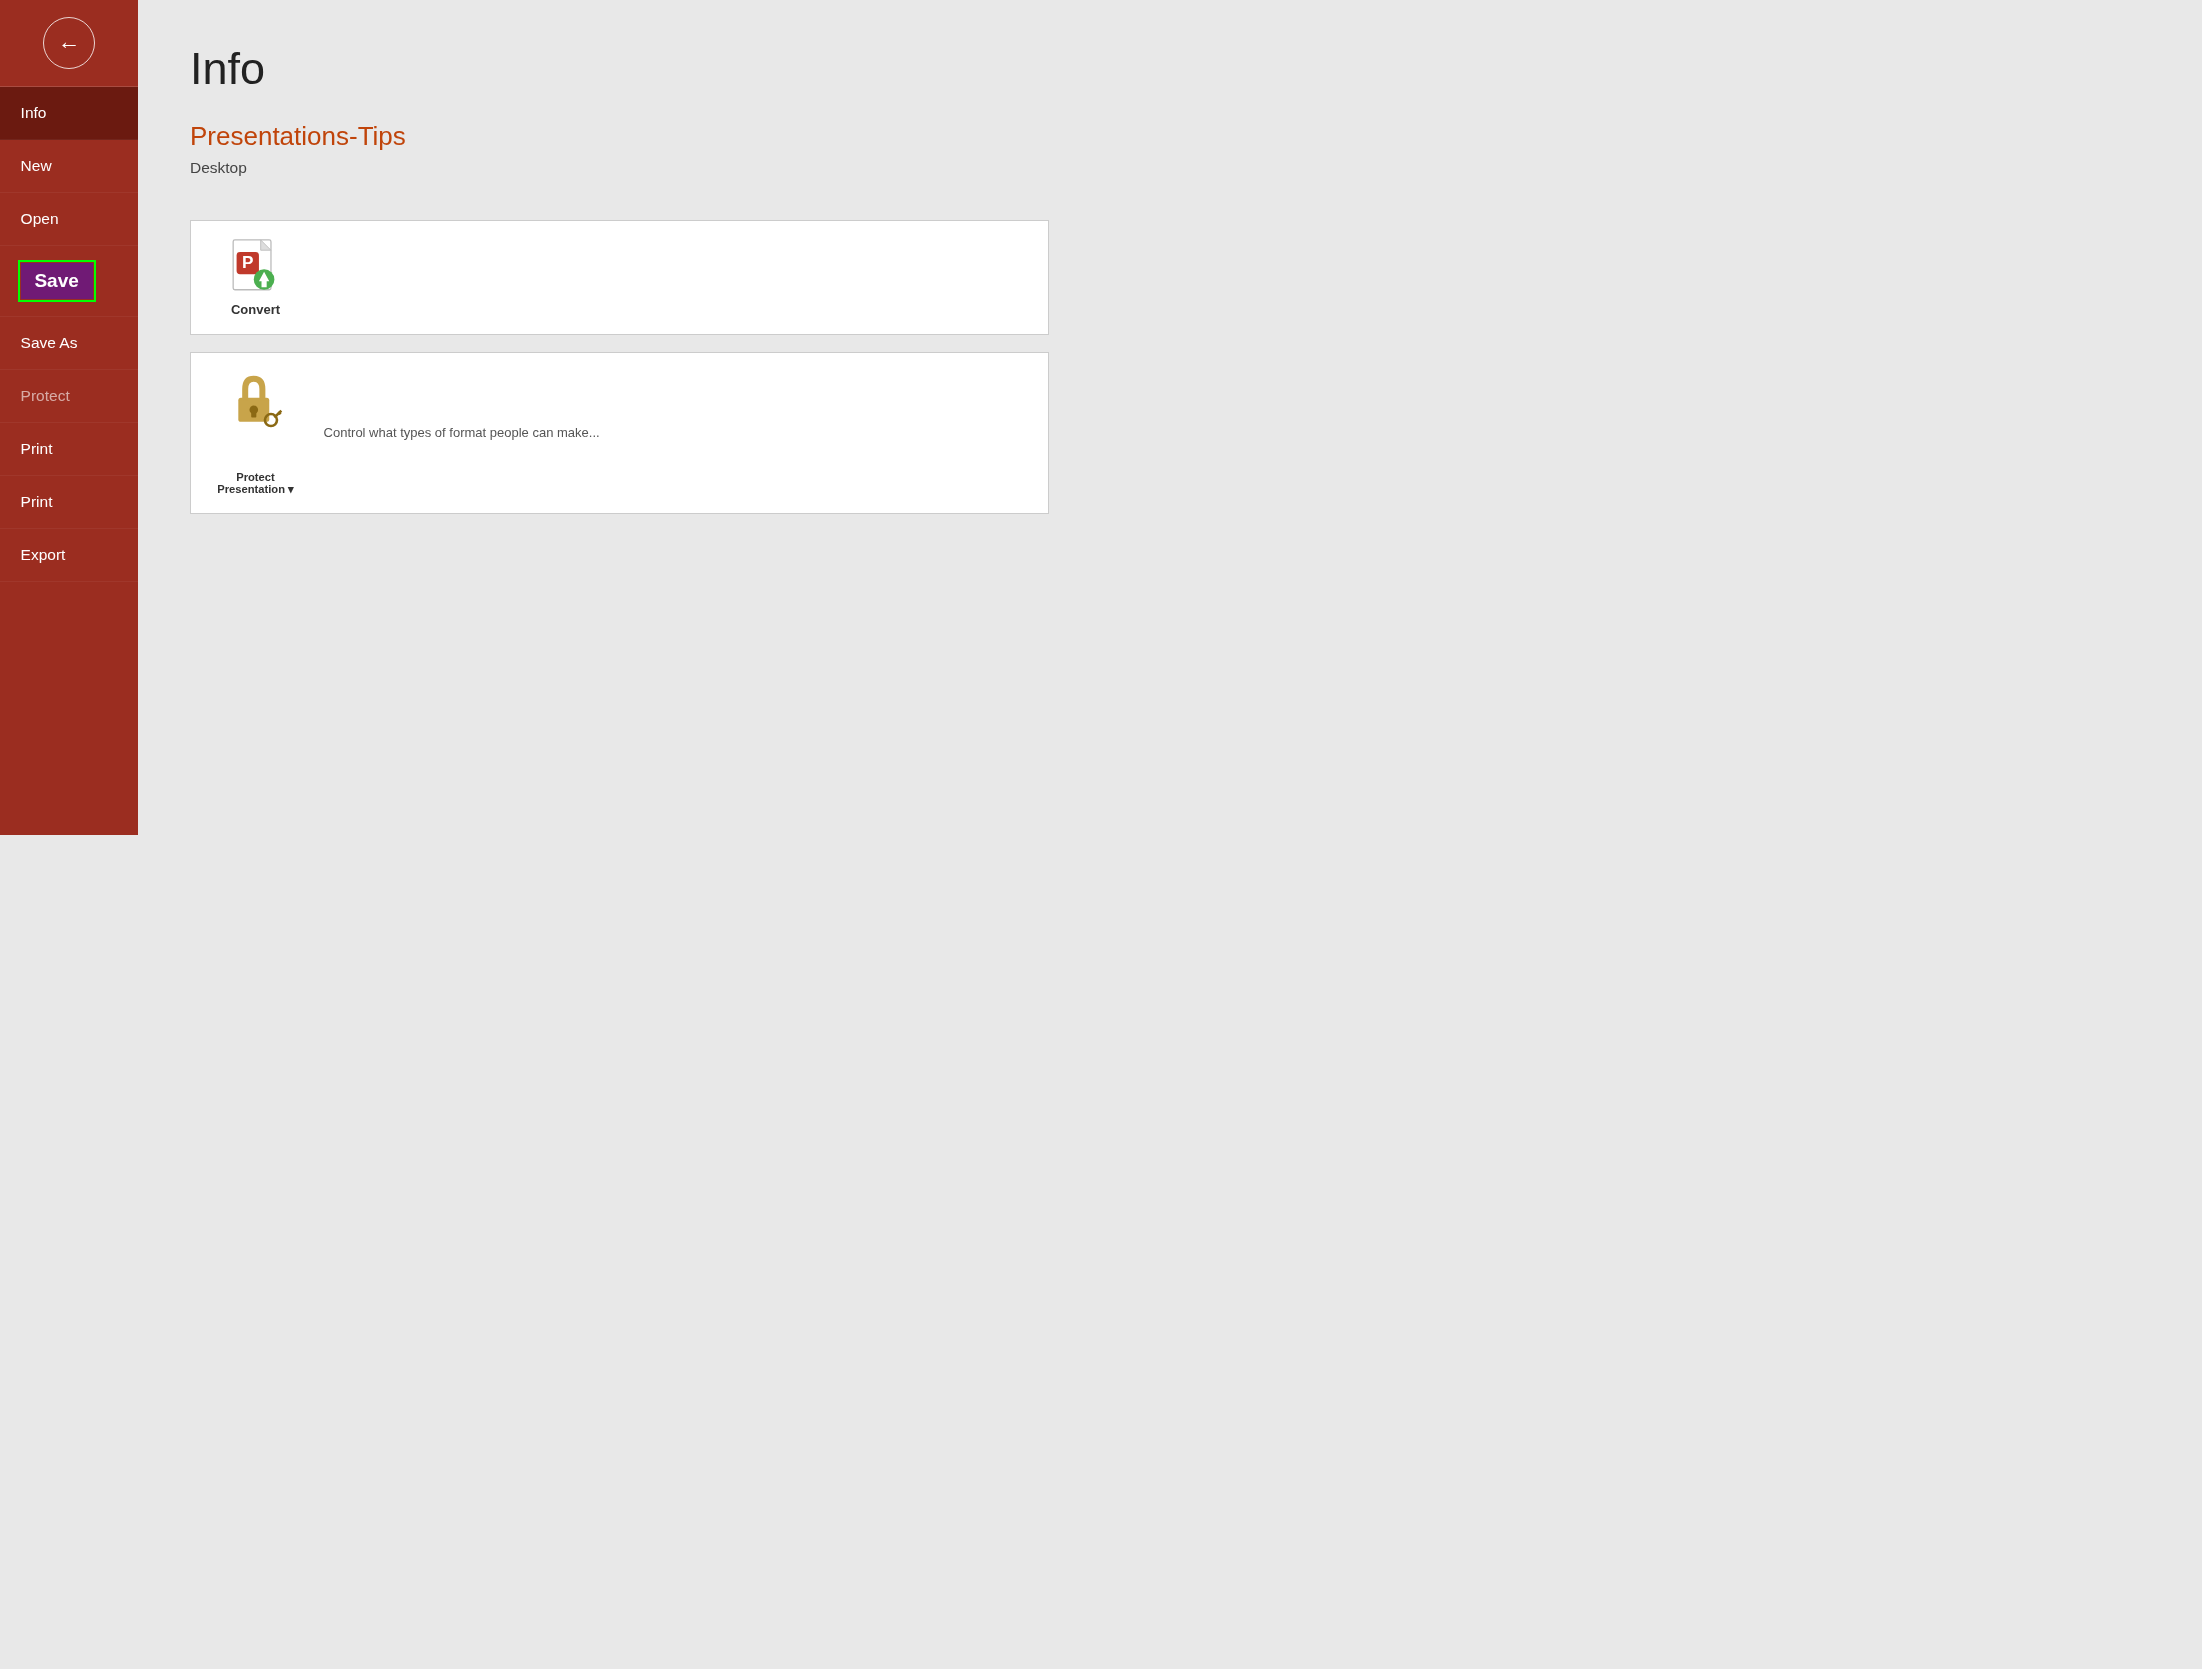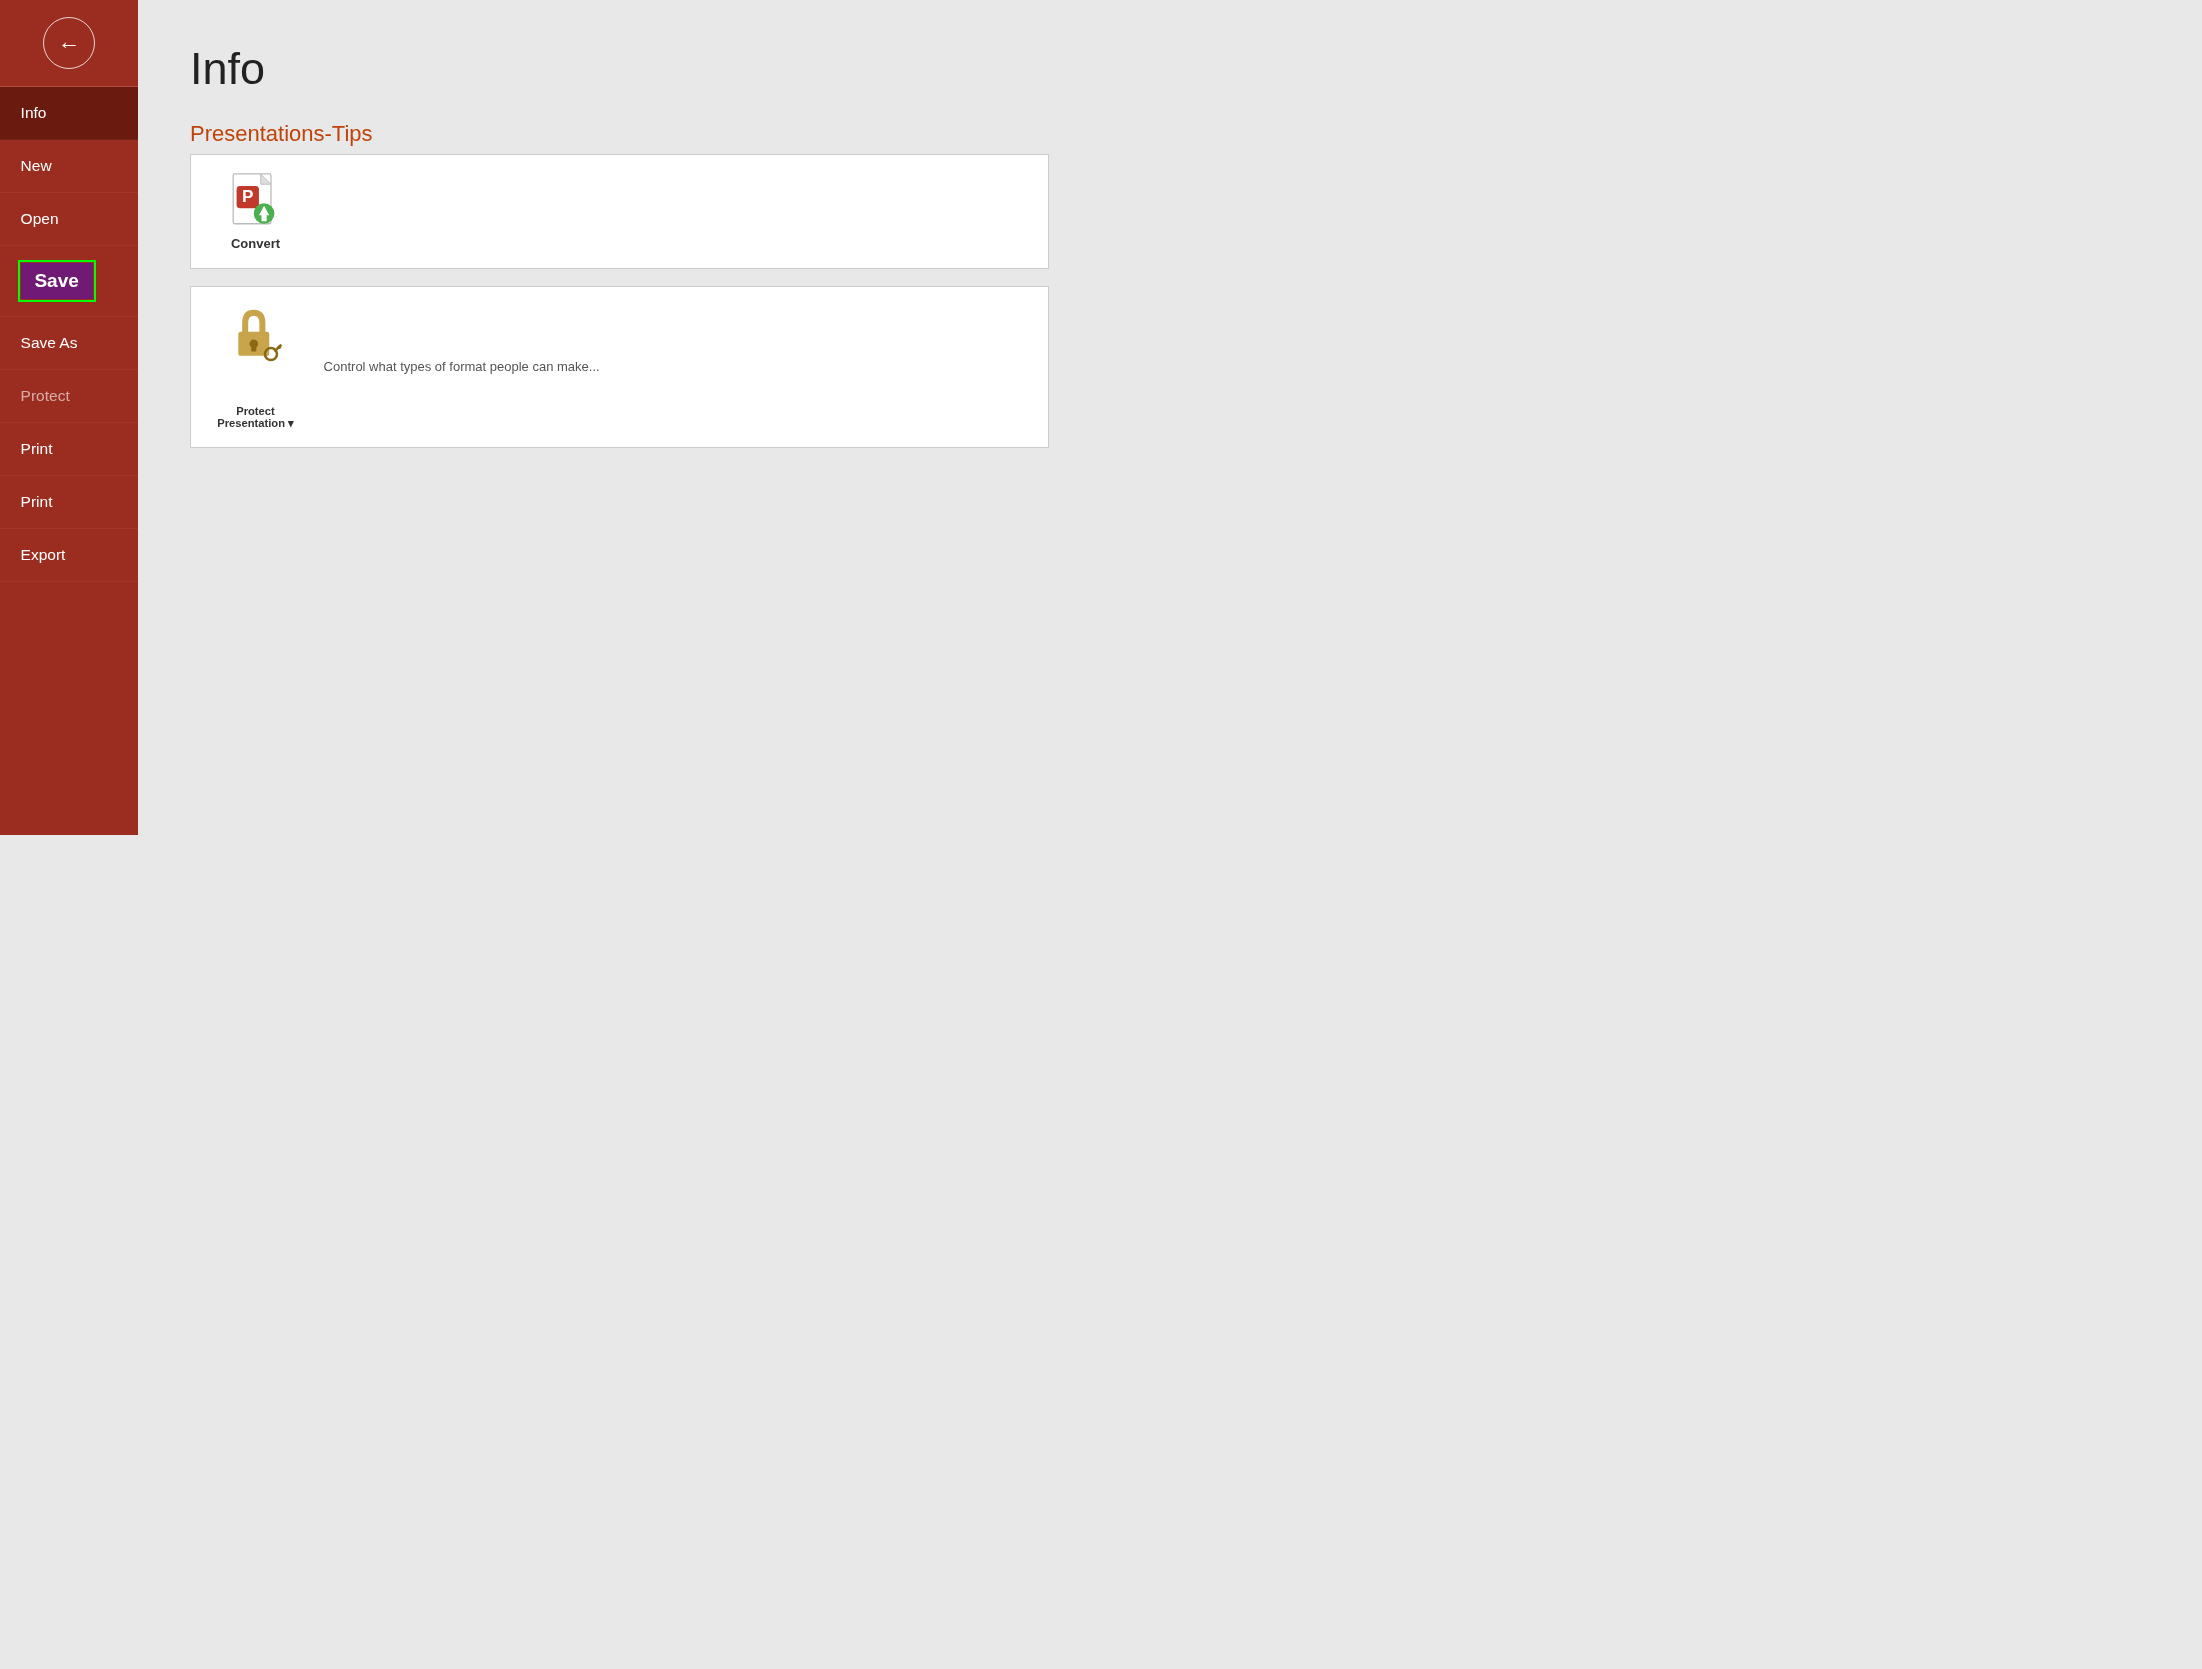--- a/index.html
+++ b/index.html
@@ -97,21 +97,21 @@
     }
 
     .page-title {
       font-size: 45px;
       font-weight: 300;
       color: #222;
       margin-bottom: 26px;
     }
 
     .file-title {
-      font-size: 22px;
+      font-size: 26px;
       font-weight: 400;
       color: #c0440a;
       margin-bottom: 6.9px;
     }
 
     .file-location {
       font-size: 15.5px;
       color: #444;
       margin-bottom: 43px;
     }
@@ -209,20 +209,21 @@
     </div>
 
   </div>
 </div>
 
 <div class="main-content">
 
   <h1 class="page-title">Info</h1>
 
   <div class="file-title">Presentations-Tips</div>
+  <div class="file-location">Desktop</div>
 
   <div class="info-card">
     <div class="card-icon-area">
 
       <svg width="55" height="64" viewBox="0 0 64 74">
 
         <rect x="6" y="2" width="44" height="58" rx="2" ry="2" fill="white" stroke="#bbb" stroke-width="1.5"></rect>
 
         <polygon points="38,2 50,14 38,14" fill="#ddd" stroke="#bbb" stroke-width="1"></polygon>
 

